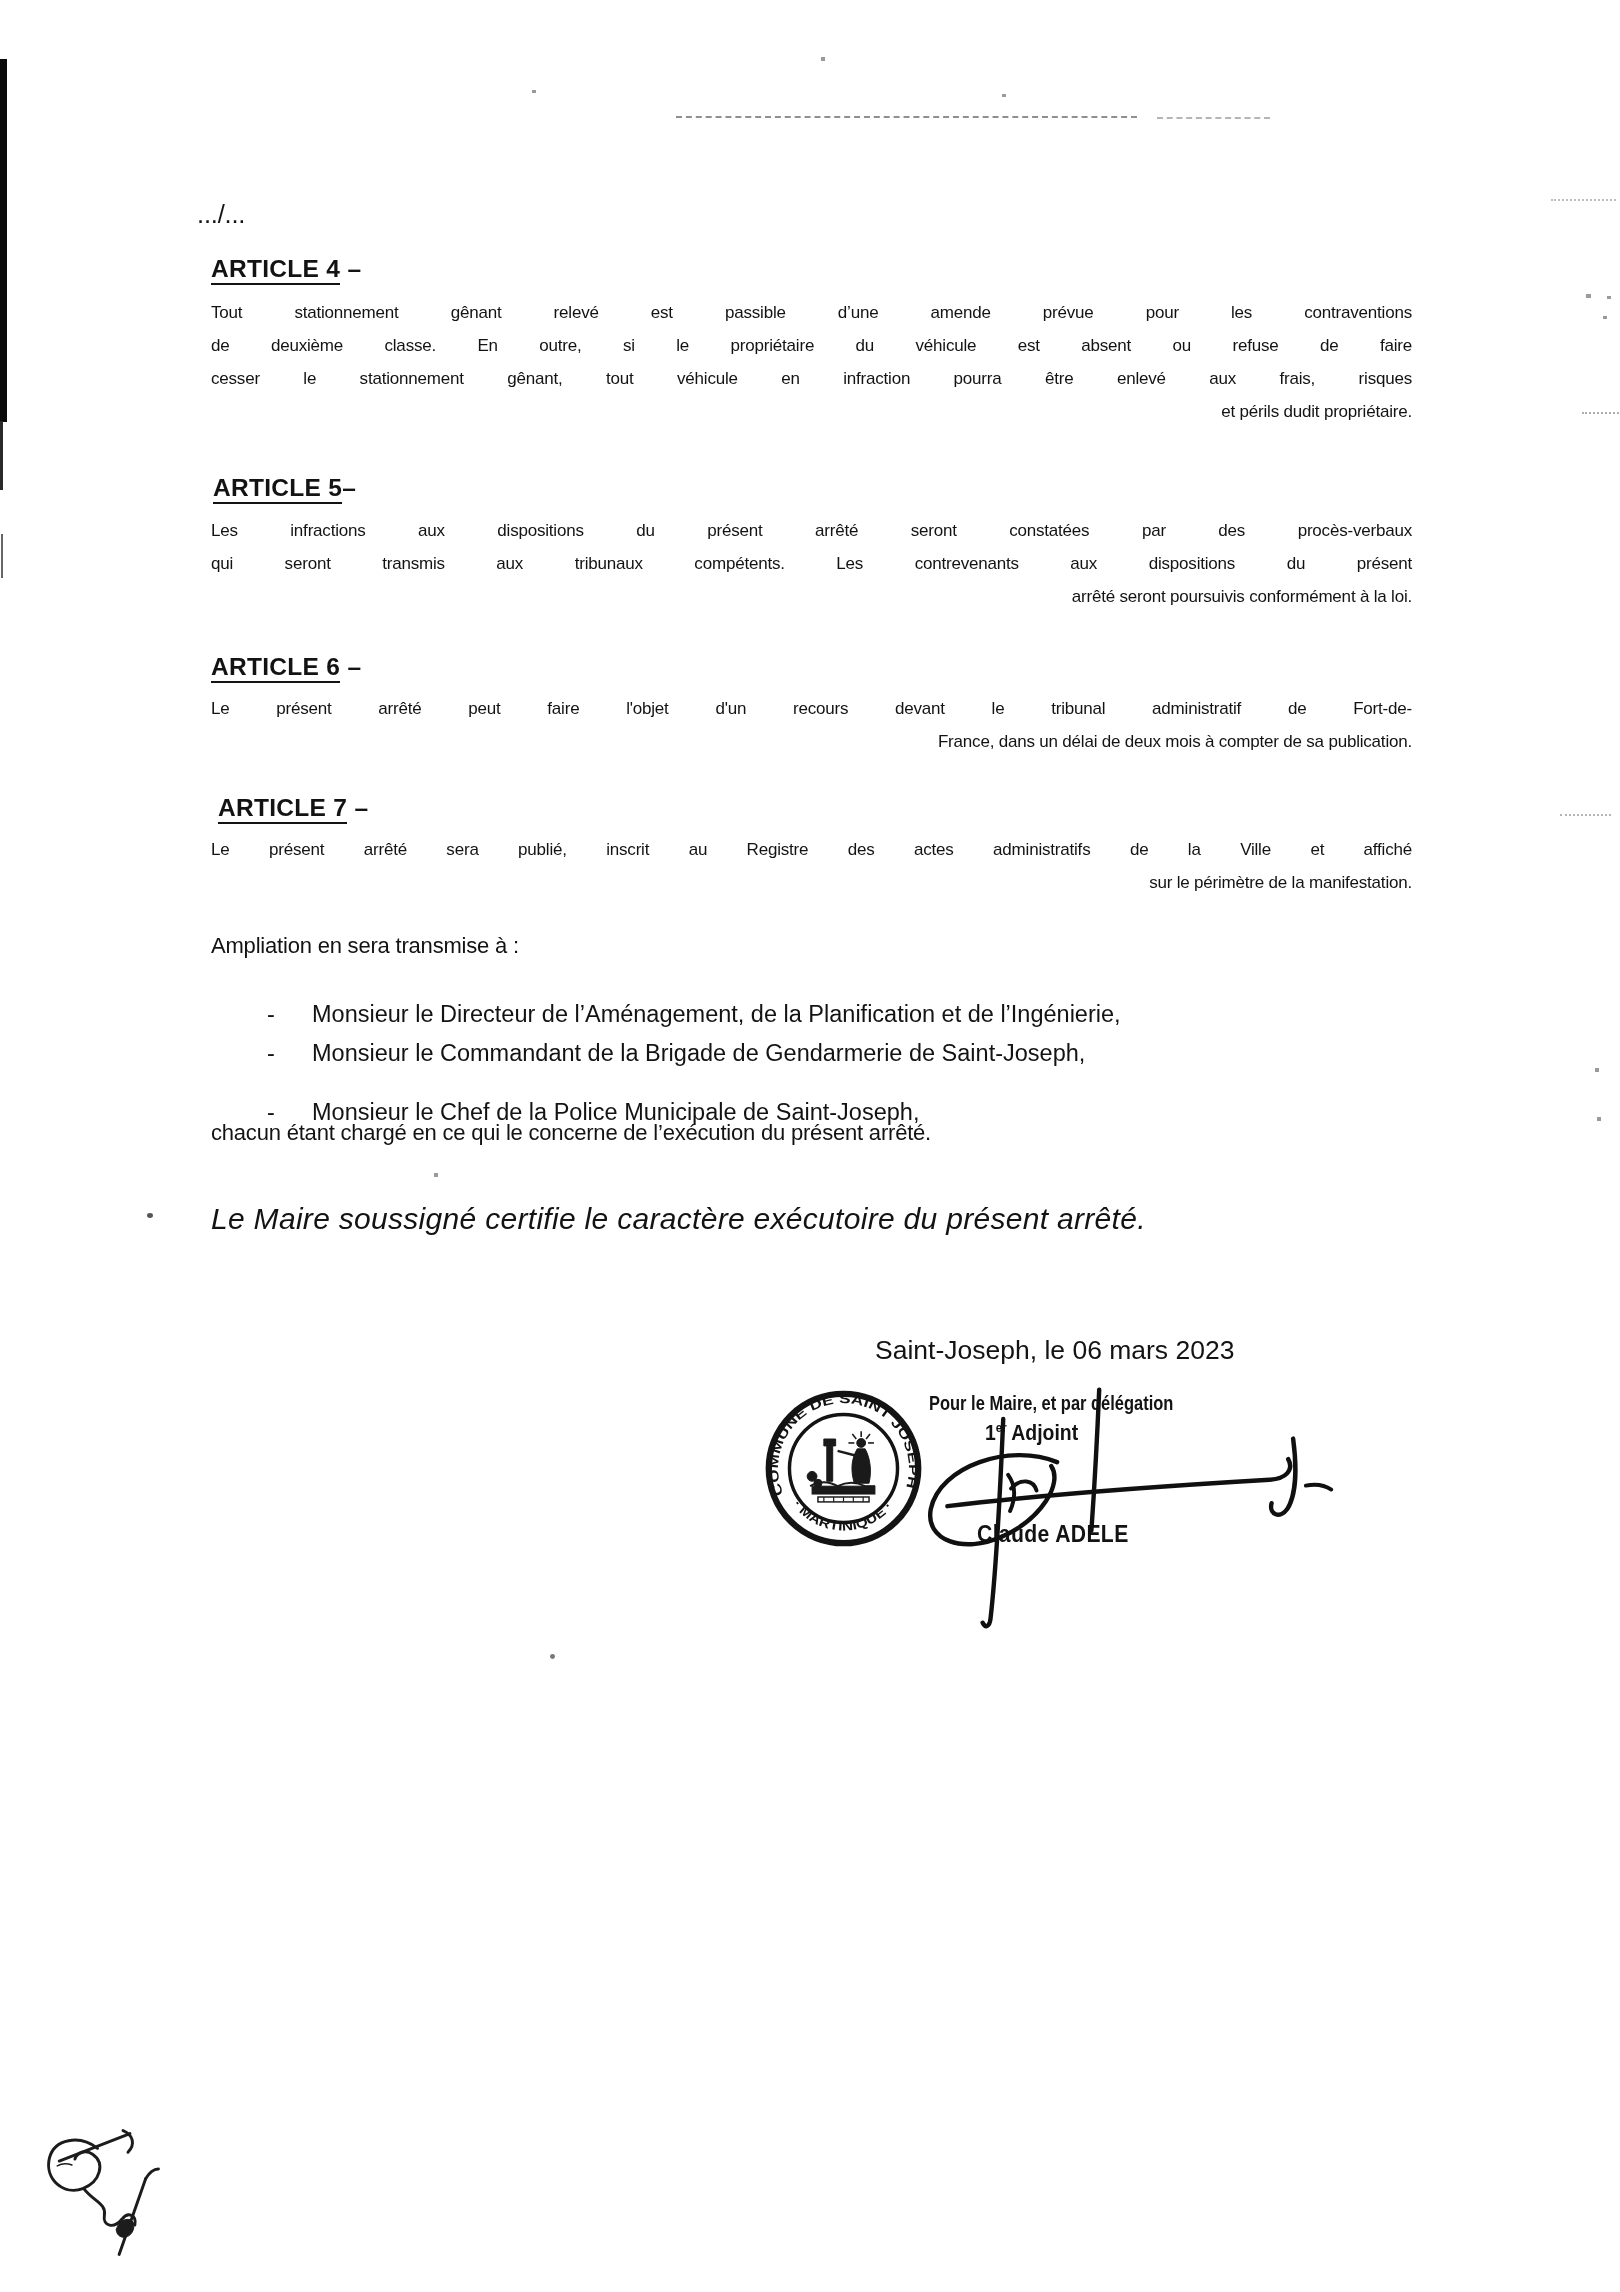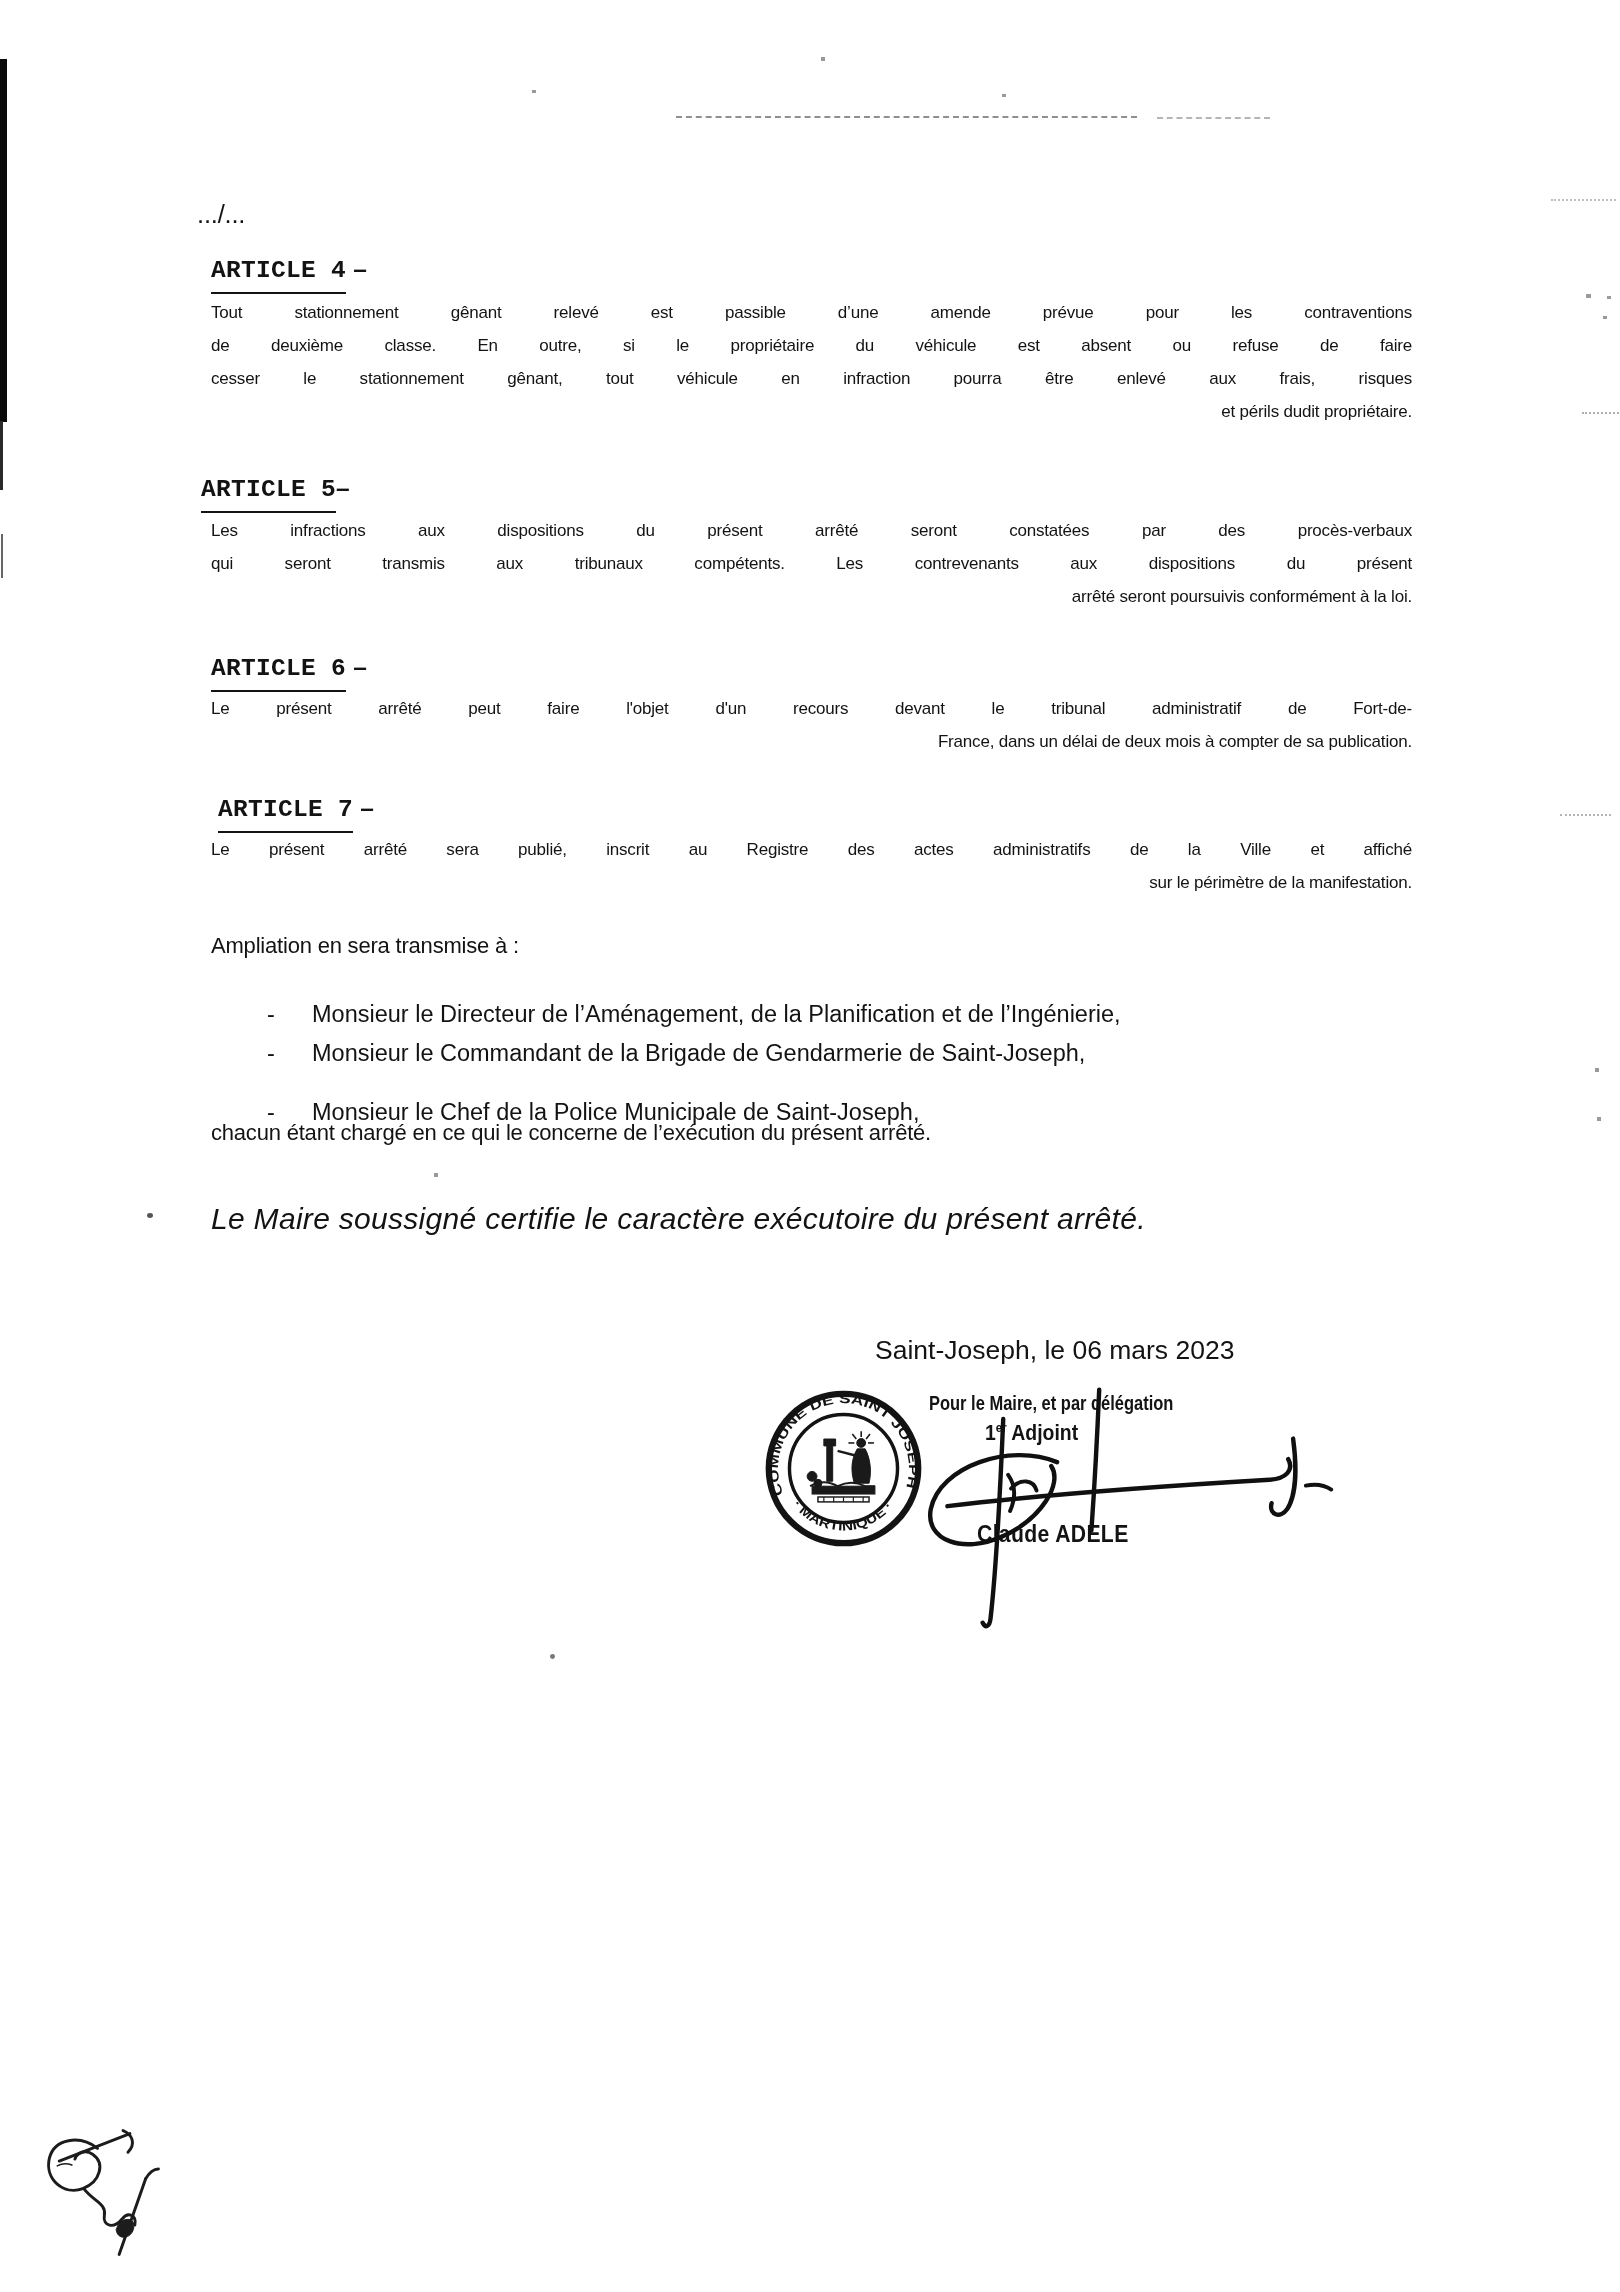--- a/index.html
+++ b/index.html
@@ -3,21 +3,21 @@
 <meta charset="utf-8">
 <style>
   html,body{margin:0;padding:0;background:#e8e8e8;}
   .page{
     position:relative;width:1620px;height:2293px;background:#ffffff;
     font-family:"Liberation Sans",sans-serif;color:#131313;overflow:hidden;
   }
   .abs{position:absolute;}
   
   .head{font-weight:bold;font-size:24.5px;letter-spacing:0.3px;white-space:nowrap;}
-  .head .u{border-bottom:2.9px solid #131313;padding-bottom:8px;font-family:Liberation Mono, monospace;}
+  .head .u{border-bottom:2.9px solid #131313;padding-bottom:1px;}
   
   .para{width:1201px;font-size:17px;line-height:33px;letter-spacing:-0.2px;}
   .jl{text-align:justify;text-align-last:justify;}
   .ll{text-align:right;}
   .single{font-size:22px;line-height:33px;letter-spacing:-0.2px;white-space:nowrap;}
   .item{font-size:23.5px;line-height:33px;white-space:nowrap;}
   .item .dash{display:inline-block;width:45px;}
   .italic-line{font-size:30px;font-style:italic;letter-spacing:0.3px;white-space:nowrap;}
   .date-line{font-size:26.5px;white-space:nowrap;}
   .delegation{font-size:20.6px;font-weight:bold;transform:scaleX(.8);transform-origin:left top;white-space:nowrap;}
@@ -59,21 +59,21 @@
   <div class="abs head" style="left:211px;top:255px;">
     <span class="u">ARTICLE 4</span><span> –</span>
   </div>
   <div class="abs para" style="left:211px;top:296px;">
     <div class="jl">Tout stationnement gênant relevé est passible d’une amende prévue pour les contraventions</div>
     <div class="jl">de deuxième classe. En outre, si le propriétaire du véhicule est absent ou refuse de faire</div>
     <div class="jl">cesser le stationnement gênant, tout véhicule en infraction pourra être enlevé aux frais, risques</div>
     <div class="ll">et périls dudit propriétaire.</div>
   </div>
 
-  <div class="abs head" style="left:201px;top:474px;">
+  <div class="abs head" style="left:213px;top:474px;">
     <span class="u">ARTICLE 5</span><span>–</span>
   </div>
   <div class="abs para" style="left:211px;top:514px;">
     <div class="jl">Les infractions aux dispositions du présent arrêté seront constatées par des procès-verbaux</div>
     <div class="jl">qui seront transmis aux tribunaux compétents. Les contrevenants aux dispositions du présent</div>
     <div class="ll">arrêté seront poursuivis conformément à la loi.</div>
   </div>
 
   <div class="abs head" style="left:211px;top:653px;">
     <span class="u">ARTICLE 6</span><span> –</span>

